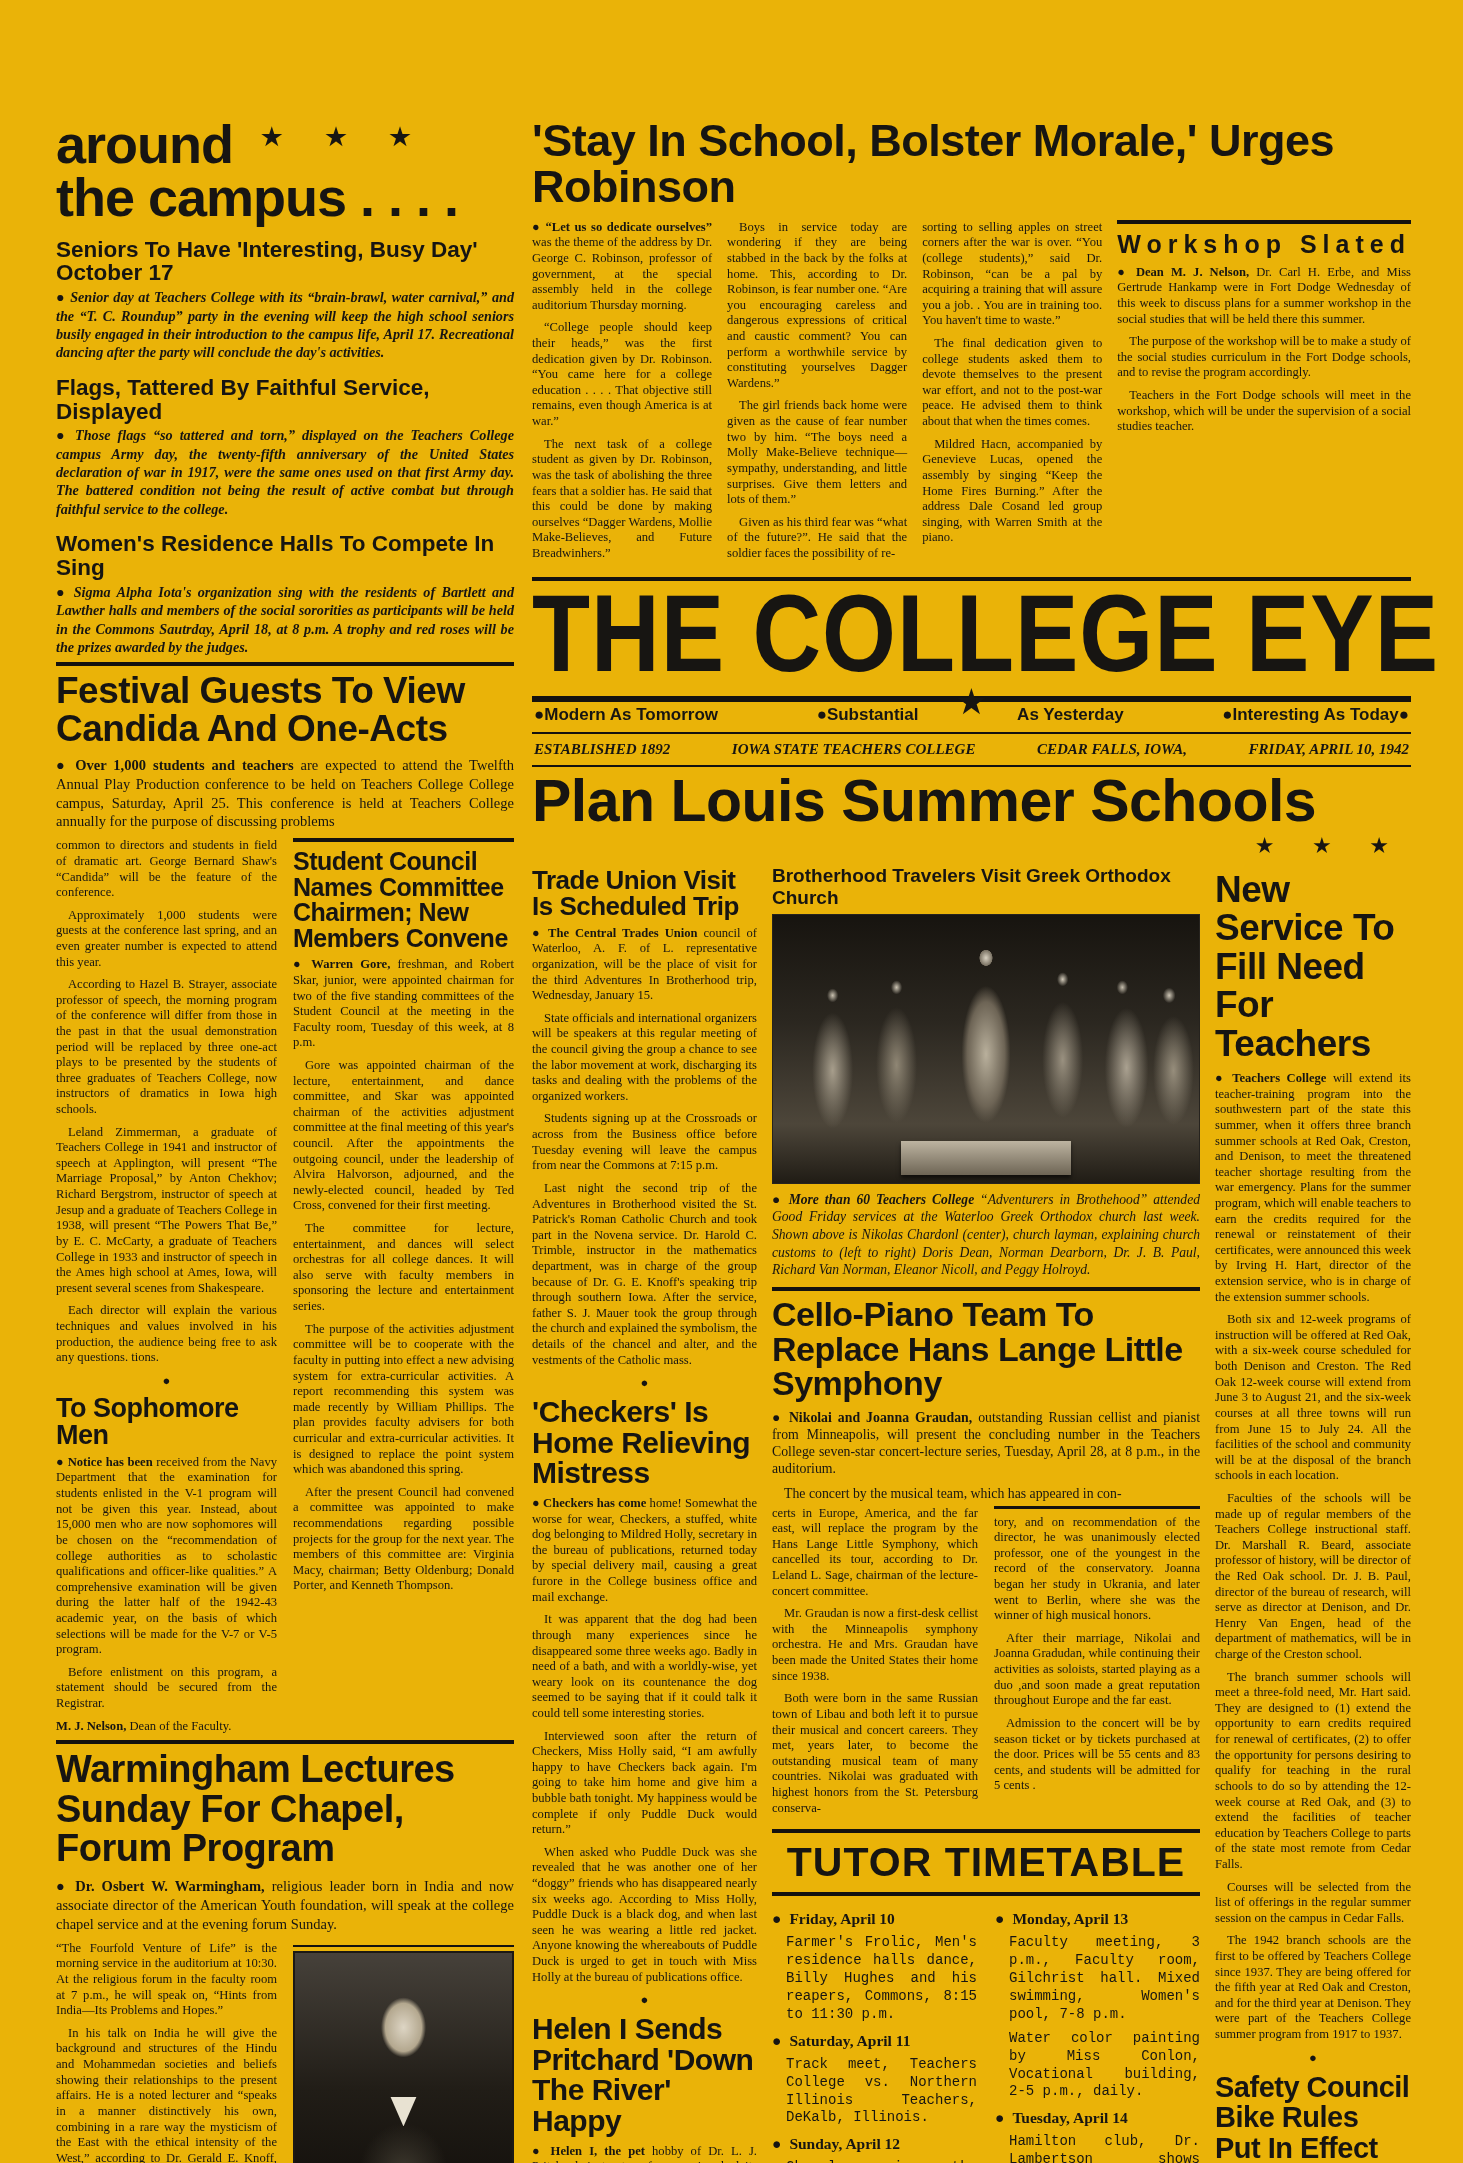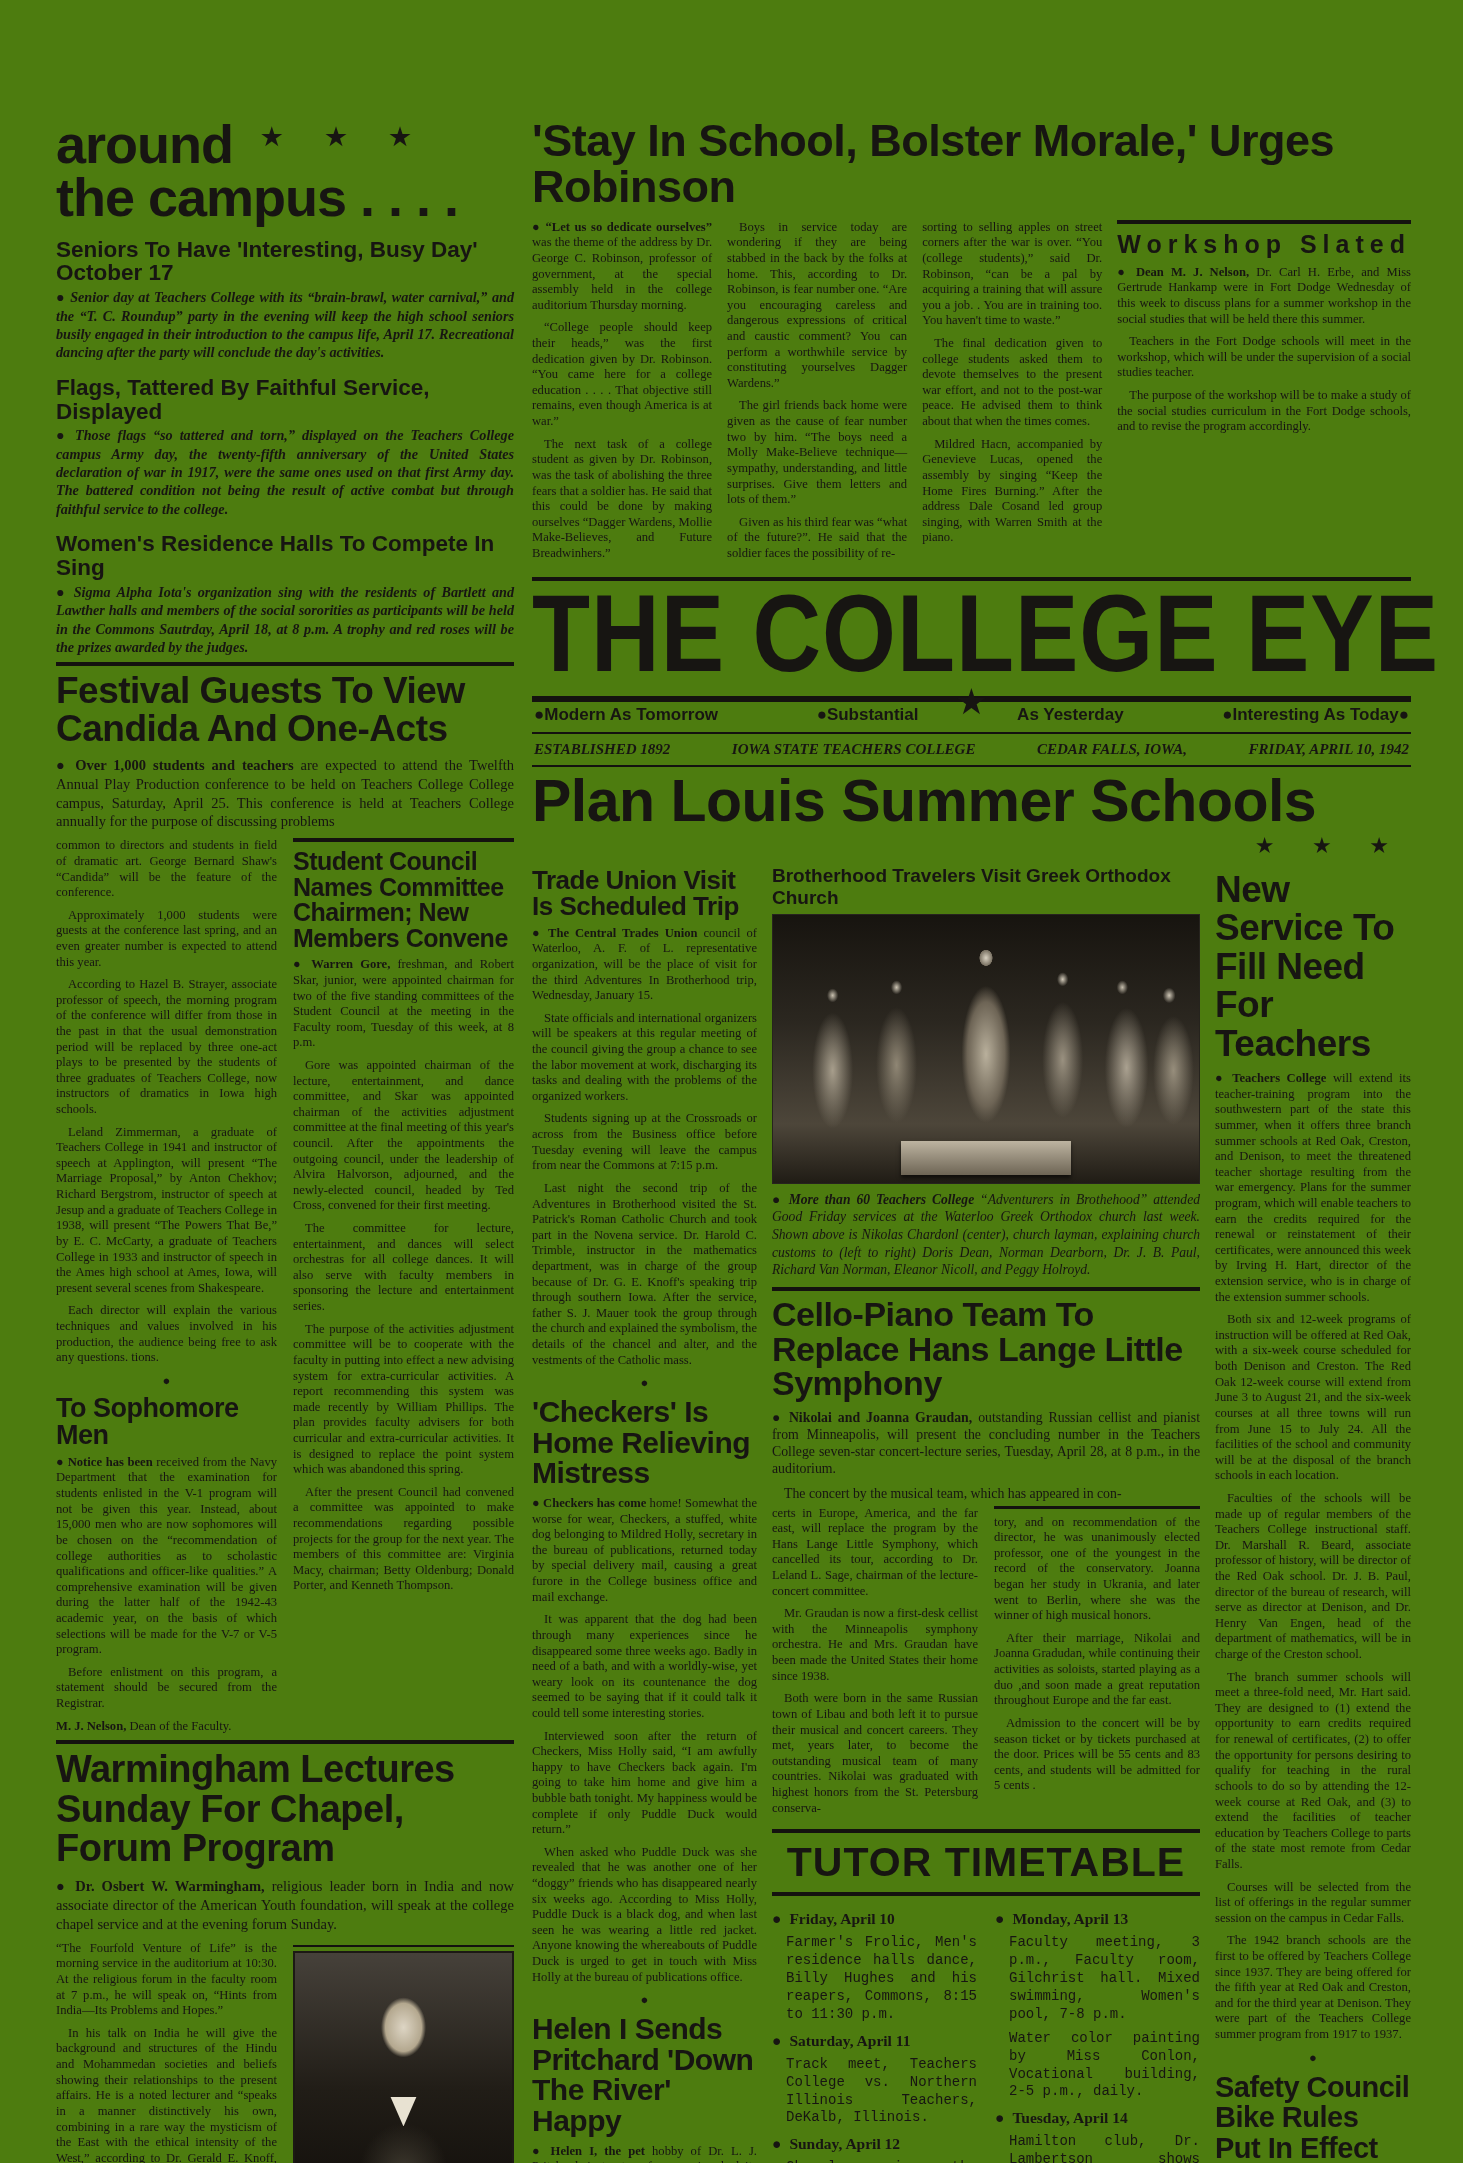--- a/index.html
+++ b/index.html
@@ -1,16 +1,16 @@
 <!DOCTYPE html>
 <html><head>
 <meta charset="utf-8">
 <style>
   html,body{margin:0;padding:0;background:#8a8a88;}
-  .page{width:1463px;height:2163px;background:#4d7c0f;color:#171512;box-sizing:border-box;
+  .page{width:1463px;height:2163px;background:#eab308;color:#171512;box-sizing:border-box;
         padding:118px 52px 24px 56px;overflow:hidden;position:relative;
         font-family:"Liberation Serif",serif;}
   .row{display:flex;gap:18px;}
   .left-rail{width:458px;flex:0 0 458px;}
   .main{flex:1;min-width:0;}
   .hl{font-family:"Liberation Sans",sans-serif;font-weight:bold;line-height:1.02;letter-spacing:-0.5px;}
   .bp{font-size:12.6px;line-height:1.24;text-align:justify;margin:0 0 7px 0;}
   .bp.ind{text-indent:12px;}
   .rule4{border-top:4px solid #14120f;margin:6px 0;}
   .rule2{border-top:2px solid #14120f;margin:4px 0;}
@@ -188,22 +188,22 @@
           </div>
           <div class="stay-col">
             <p class="bp">sorting to selling apples on street corners after the war is over. “You (college students),” said Dr. Robinson, “can be a pal by acquiring a training that will assure you a job. . You are in training too. You haven't time to waste.”</p>
             <p class="bp ind">The final dedication given to college students asked them to devote themselves to the present war effort, and not to the post-war peace. He advised them to think about that when the times comes.</p>
             <p class="bp ind">Mildred Hacn, accompanied by Genevieve Lucas, opened the assembly by singing “Keep the Home Fires Burning.” After the address Dale Cosand led group singing, with Warren Smith at the piano.</p>
           </div>
           <div class="workshop">
             <div class="rule4" style="margin-top:0;"></div>
             <div class="workshop-h">Workshop Slated</div>
             <p class="bp"><b class="lead">● Dean M. J. Nelson,</b><span> Dr. Carl H. Erbe, and Miss Gertrude Hankamp were in Fort Dodge Wednesday of this week to discuss plans for a summer workshop in the social studies that will be held there this summer.</span></p>
+            <p class="bp ind">The purpose of the workshop will be to make a study of the social studies curriculum in the Fort Dodge schools, and to revise the program accordingly.</p>
             <p class="bp ind">Teachers in the Fort Dodge schools will meet in the workshop, which will be under the supervision of a social studies teacher.</p>
-            <p class="bp ind">The purpose of the workshop will be to make a study of the social studies curriculum in the Fort Dodge schools, and to revise the program accordingly.</p>
           </div>
         </div>
       </div>
 
       <div class="mast">
         <div class="rule4"></div>
         <div class="mast-title">THE COLLEGE EYE</div>
         <div class="star-rule">
           <span class="star">★</span>
         </div>

